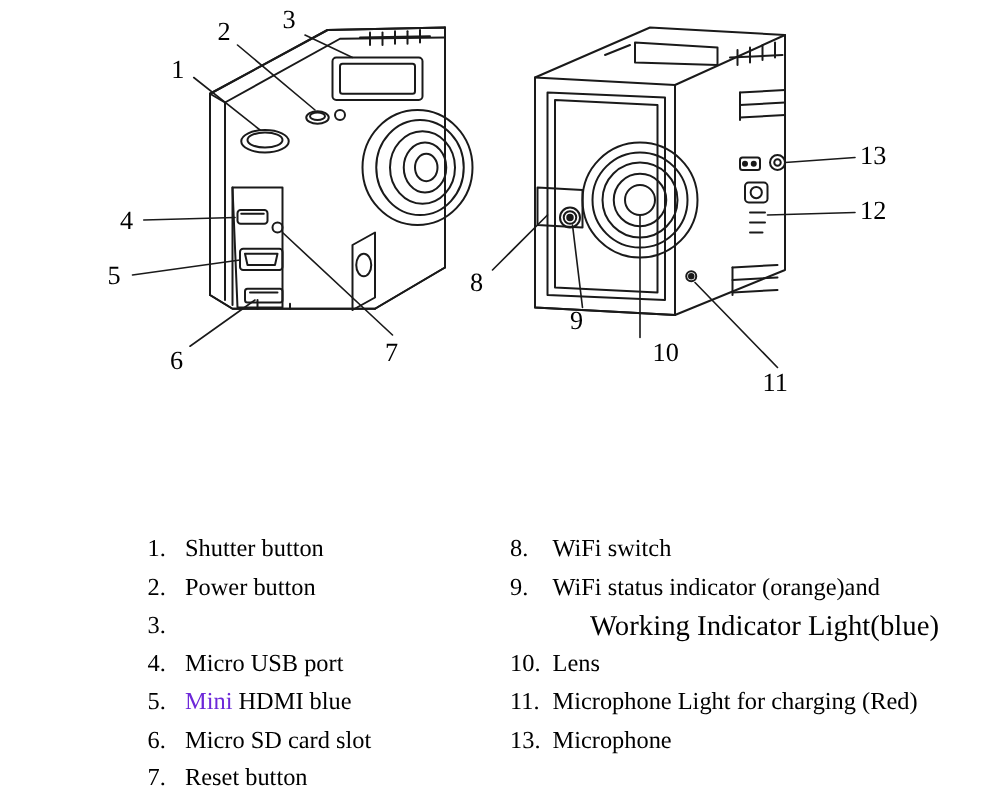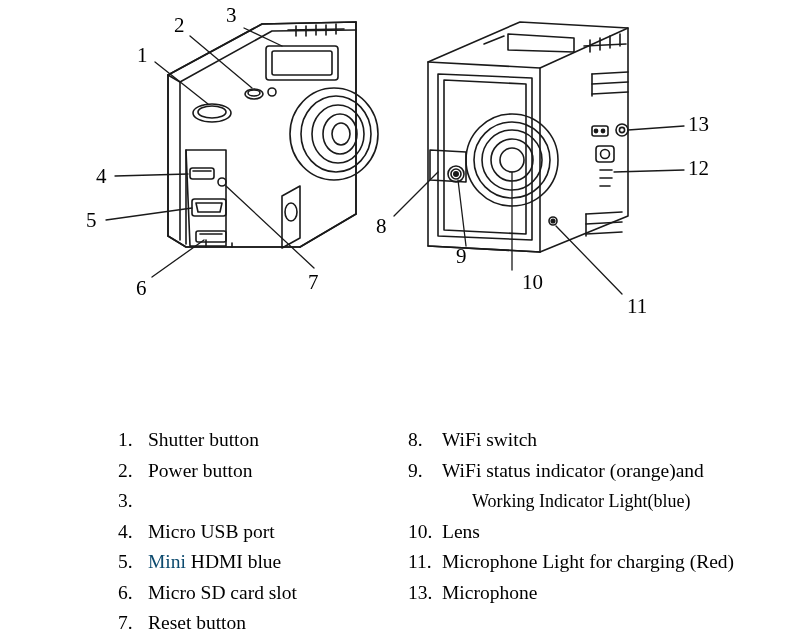--- a/index.html
+++ b/index.html
@@ -56,24 +56,24 @@
     font-family: "Liberation Serif", serif;
   }
   .legend-idx {
     flex: 0 0 auto;
     text-align: left;
     white-space: pre;
   }
   #legend-col-left .legend-idx { width: 30px; }
   #legend-col-right .legend-idx { width: 34px; }
   .legend-text { flex: 1 1 auto; }
-  .legend-text .hl { color: #0c4a6e; }
+  .legend-text .hl { color: #6d28d9; }
   .legend-sub {
     padding-left: 64px;
-    font-size: 18px;
+    font-size: 23px;
     line-height: 30.5px;
   }
 </style>
 </head>
 <body>
 
 <div id="diagram-area">
 
   <svg id="diagram-svg" width="806" height="420" viewBox="0 0 806 420">
     <g fill="none" stroke="#1a1a1a" stroke-width="1.6" stroke-linejoin="round" stroke-linecap="round">
@@ -216,21 +216,21 @@
   <div class="callout-num" style="left:137px; top:45px;">1</div>
   <div class="callout-num" style="left:174px; top:15px;">2</div>
   <div class="callout-num" style="left:226px; top:5px;">3</div>
   <div class="callout-num" style="left:96px;  top:166px;">4</div>
   <div class="callout-num" style="left:86px;  top:210px;">5</div>
   <div class="callout-num" style="left:136px; top:278px;">6</div>
   <div class="callout-num" style="left:308px; top:272px;">7</div>
   <div class="callout-num" style="left:376px; top:216px;">8</div>
   <div class="callout-num" style="left:456px; top:246px;">9</div>
   <div class="callout-num" style="left:522px; top:272px;">10</div>
-  <div class="callout-num" style="left:627px; top:296px;">11</div>
+  <div class="callout-num" style="left:610px; top:296px;">11</div>
   <div class="callout-num" style="left:688px; top:158px;">12</div>
   <div class="callout-num" style="left:688px; top:114px;">13</div>
 </div>
 
 <div id="legend">
 
   <div class="legend-col" id="legend-col-left">
 
     <div class="legend-row">
       <span class="legend-idx">1.</span>

